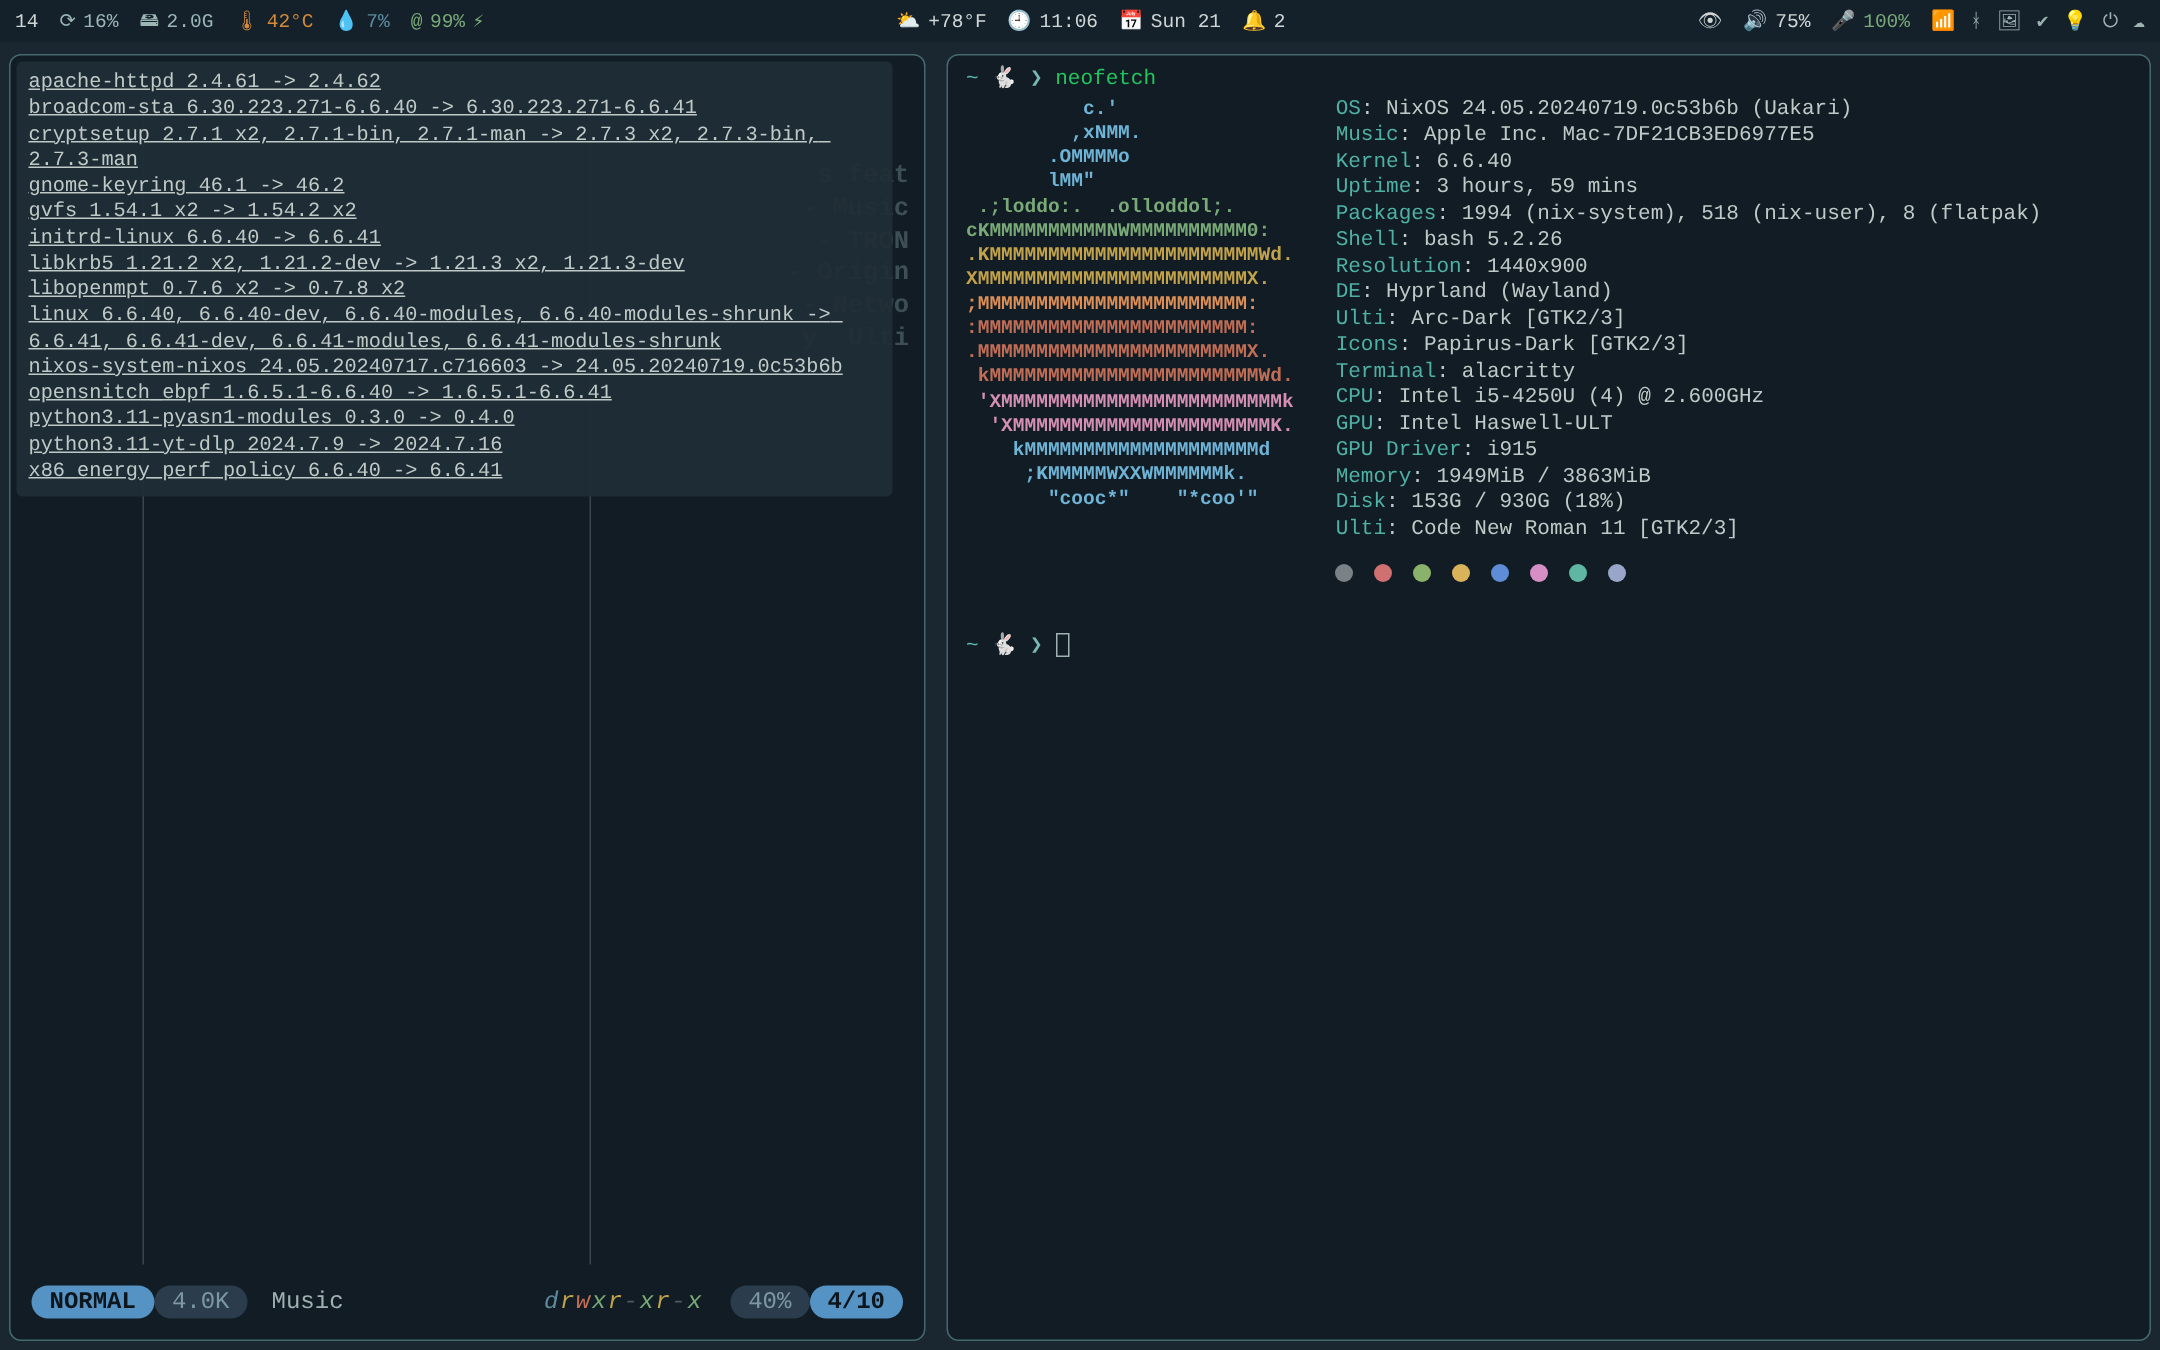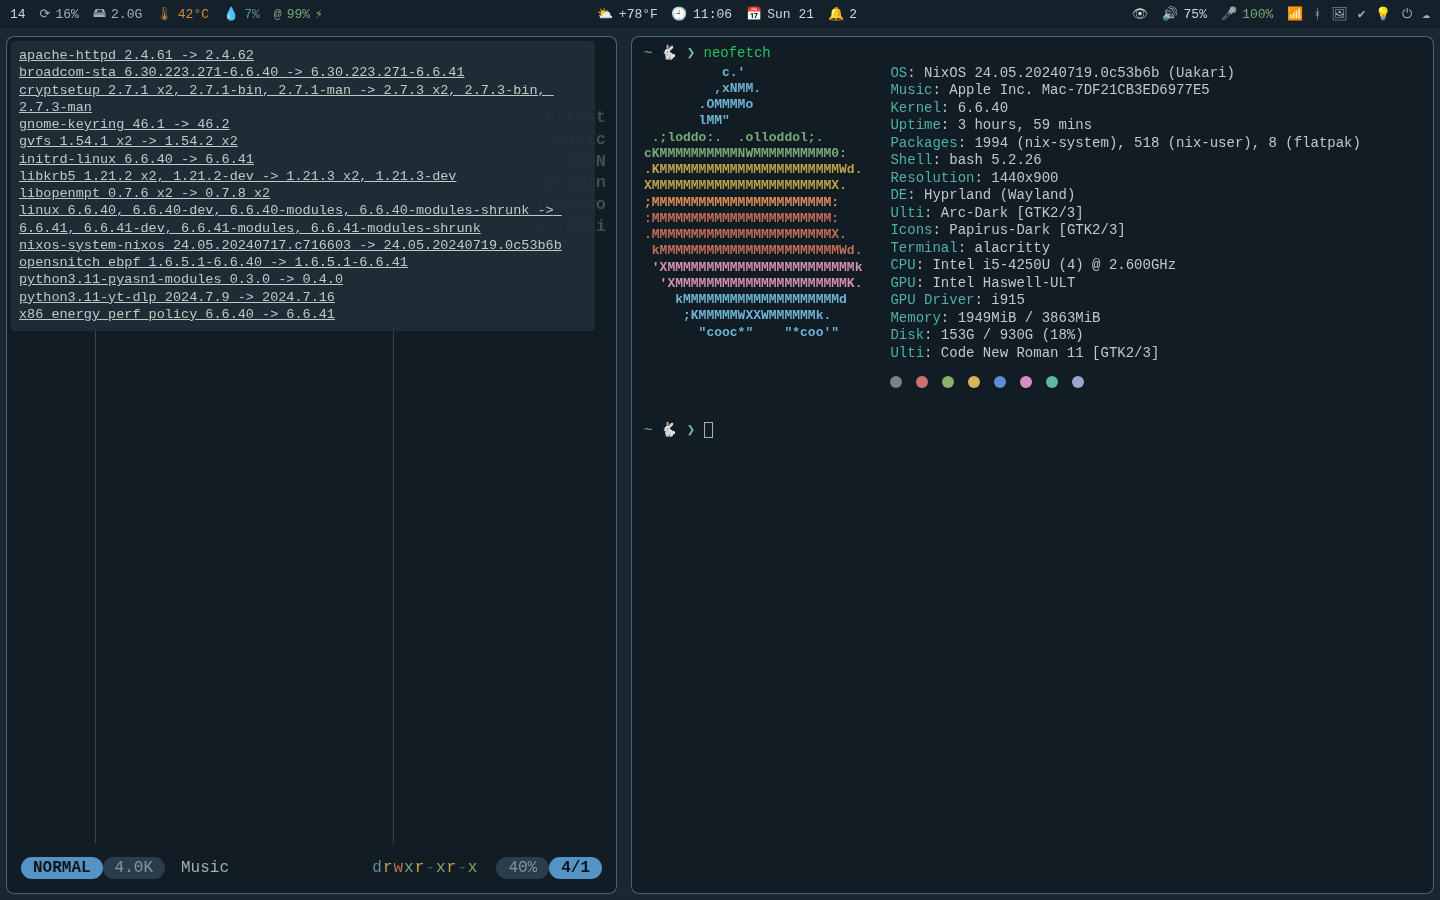--- a/index.html
+++ b/index.html
@@ -96,21 +96,21 @@
     gap:0;
   }
   .pill {
     padding:1px 12px;
     border-radius:13px;
   }
   .pill-blue-solid { background:#5693c5; color:#0d161d; font-weight:bold;}
   .pill-blue-dim   { background:rgba(65,90,110,.55); color:#7c98a4;}
   .ranger-title   { padding:0 16px; color:#9fb2b1; }
   .ranger-spacer  { flex:1; }
-  .perm { letter-spacing:1px; }
+  .perm { letter-spacing:1px;font-style:italic; }
   .perm .d  { color:#5e8c9e; }
   .perm .r  { color:#c2a24a; }
   .perm .w  { color:#c26e57; }
   .perm .x  { color:#7aa978; }
   .perm .dash{ color:#556; }
   
   .prompt-line {
     padding:8px 12px 0;
     color:#6a8c8a;
   }
@@ -243,21 +243,21 @@
 x86_energy_perf_policy 6.6.40 -&gt; 6.6.41</div>
 
     <div class="ranger-status">
       <span class="pill pill-blue-solid">NORMAL</span>
       <span class="pill pill-blue-dim">4.0K</span>
       <span class="ranger-title">Music</span>
       <span class="ranger-spacer"></span>
       <span class="perm" id="perm"><span class="d">d</span><span class="r">r</span><span class="w">w</span><span class="x">x</span><span class="r">r</span><span class="dash">-</span><span class="x">x</span><span class="r">r</span><span class="dash">-</span><span class="x">x</span></span>
       <span style="width:18px"></span>
       <span class="pill pill-blue-dim">40%</span>
-      <span class="pill pill-blue-solid">4/1</span>
+      <span class="pill pill-blue-solid">4/10</span>
     </div>
   </div>
 
   <div class="term">
     <div class="prompt-line">
       <span class="tilde">~</span>
       <span>🐇</span>
       <span class="arrow">❯</span>
       <span class="cmd">neofetch</span>
     </div>

